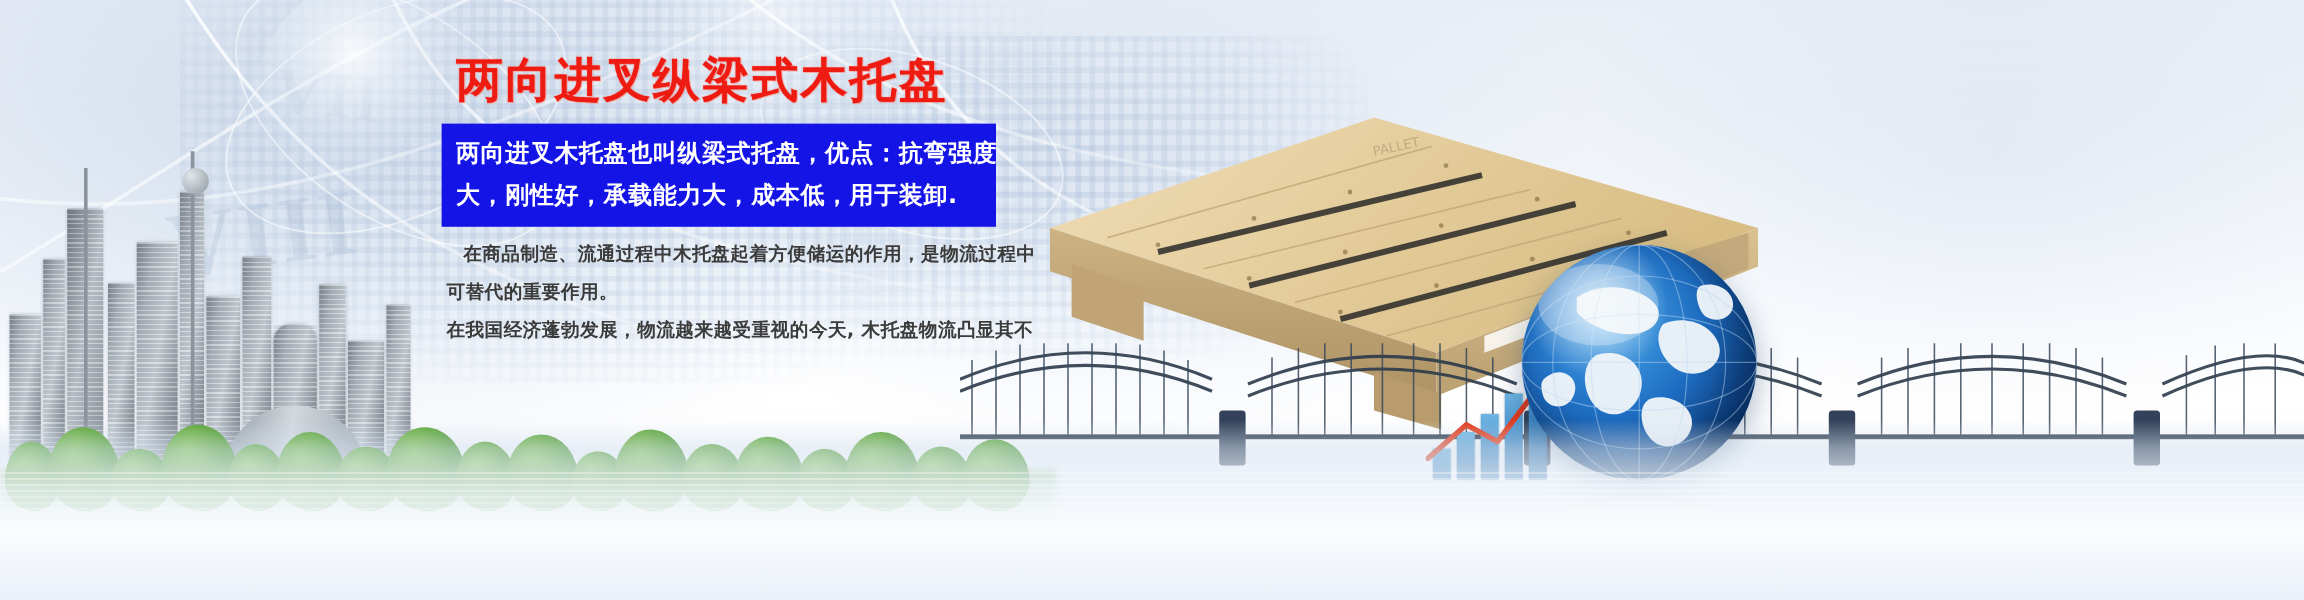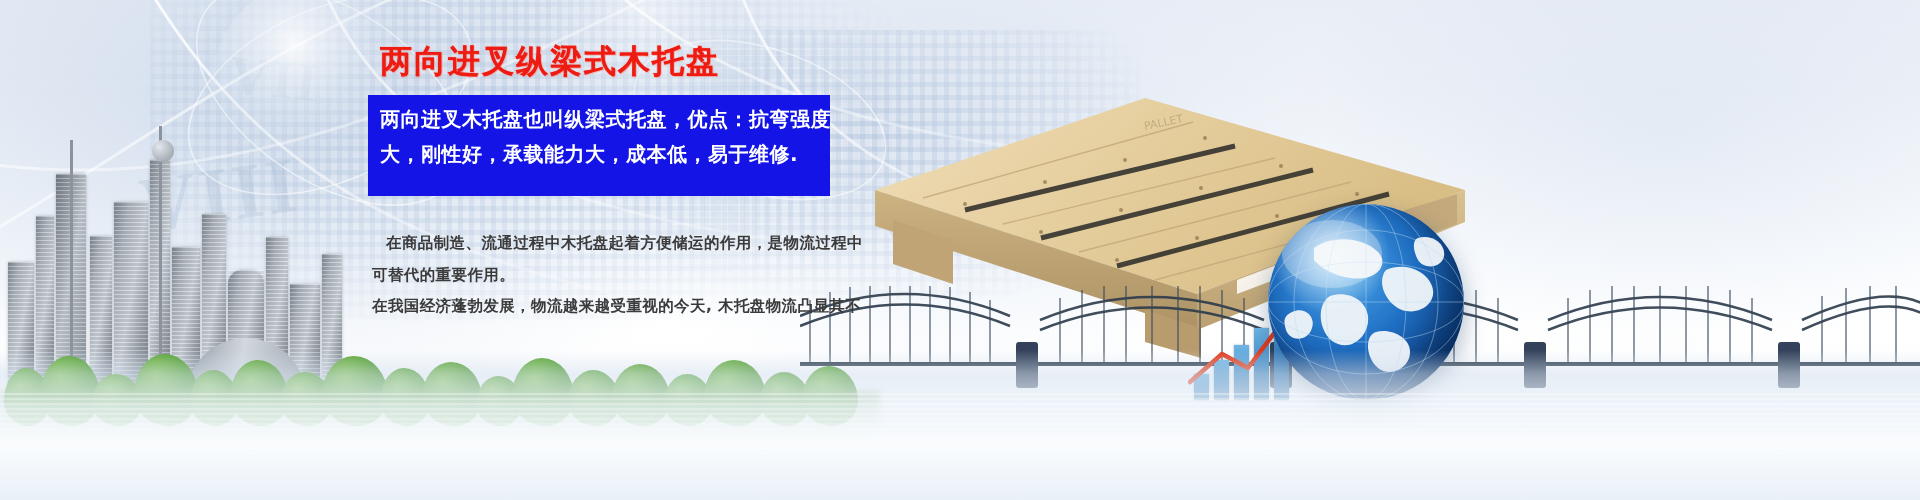--- a/index.html
+++ b/index.html
@@ -57,47 +57,47 @@
     -webkit-mask-image: radial-gradient(ellipse at 50% 40%, #000 0%, rgba(0,0,0,.5) 50%, rgba(0,0,0,0) 80%);
             mask-image: radial-gradient(ellipse at 50% 40%, #000 0%, rgba(0,0,0,.5) 50%, rgba(0,0,0,0) 80%);
   }
 
   .svg-deco { position: absolute; left: 0; top: 0; width: 1920px; height: 500px; }
 
   
   .text-block { position: absolute; left: 368px; top: 46px; width: 520px; }
 
   .headline {
-    font-family: Liberation Mono, monospace;
-    font-size: 32px;
+    font-family: Liberation Serif, serif;
+    font-size: 39px;
     font-weight: 700;
     letter-spacing: 2px;
     color: #ee1b13;
     line-height: 1.12;
     text-shadow: 0 0 1px #ff3b2a, 1px 1px 0 rgba(255,140,120,.45);
     white-space: nowrap;
     margin-left: 12px;
   }
 
   .blue-box {
     margin-top: 13px;
     margin-left: 0px;
     width: 462px;
     background: #1414e6;
     color: #ffffff;
-    padding: 7px 10px 24px 12px;
+    padding: 7px 10px 9px 12px;
     font-size: 20px;
     font-weight: 700;
     line-height: 1.75;
     letter-spacing: .5px;
   }
   .blue-box .bline { white-space: nowrap; }
 
   .body-copy {
-    margin-top: 32px;
+    margin-top: 8px;
     margin-left: 4px;
     width: 500px;
     color: #3b3b3b;
     font-size: 15.5px;
     font-weight: 700;
     line-height: 2.05;
     letter-spacing: .4px;
   }
   .body-copy .pline { white-space: nowrap; }
   .body-copy .indent { padding-left: 14px; }
@@ -447,21 +447,21 @@
   <div class="green-reflect"></div>
   <div class="water"></div>
   <div class="water-streaks"></div>
 
   <div class="text-block">
 
     <div class="headline">两向进叉纵梁式木托盘</div>
 
     <div class="blue-box">
       <div class="bline">两向进叉木托盘也叫纵梁式托盘，优点：抗弯强度</div>
-      <div class="bline">大，刚性好，承载能力大，成本低，易于维修.</div>
+      <div class="bline">大，刚性好，承载能力大，成本低，用于装卸.</div>
     </div>
 
     <div class="body-copy">
       <div class="pline indent">在商品制造、流通过程中木托盘起着方便储运的作用，是物流过程中</div>
       <div class="pline">可替代的重要作用。</div>
       <div class="pline">在我国经济蓬勃发展，物流越来越受重视的今天, 木托盘物流凸显其不</div>
     </div>
 
   </div>
 

